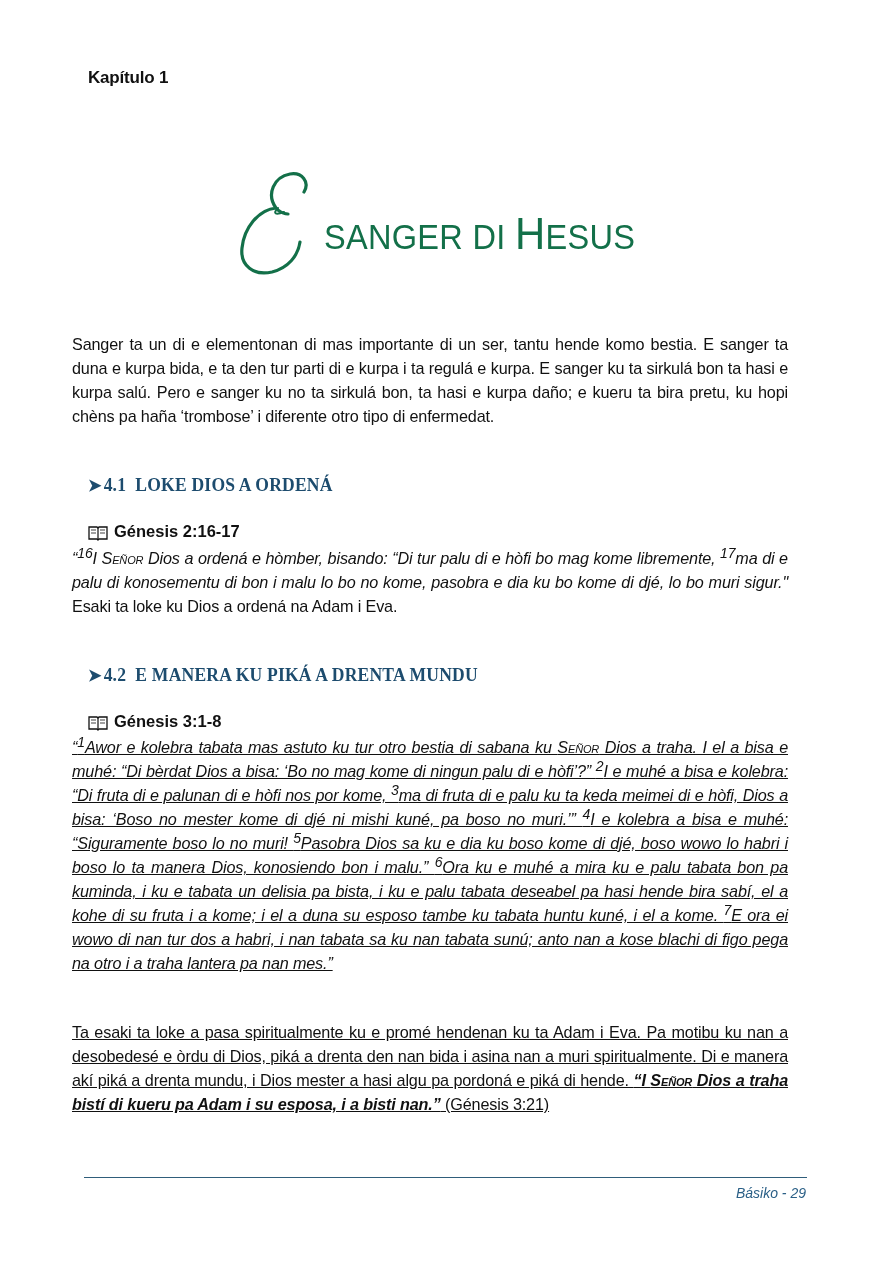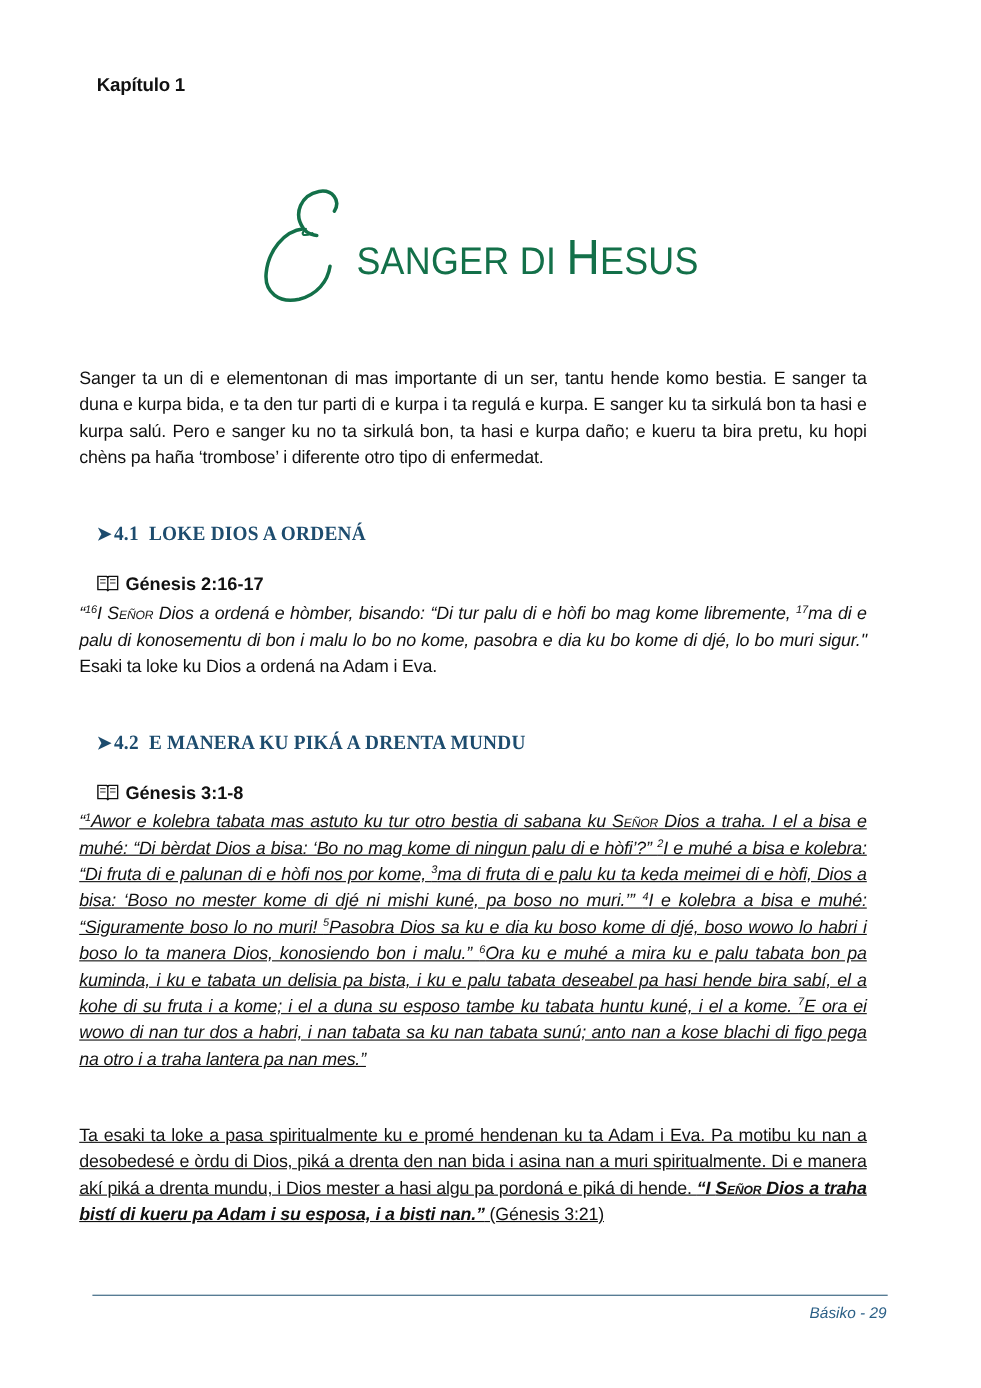--- a/index.html
+++ b/index.html
@@ -46,25 +46,25 @@
       font-weight: bold; font-size: 18.5px;
       letter-spacing: 0.2px;
       white-space: nowrap;
       transform: scaleX(0.95); transform-origin: left top;
     }
     .section-heading .arrow { display: inline-block; margin-right: 2px; font-size: 17px; }
     .ref-line {
       position: absolute; left: 88px;
       font-size: 16.5px; font-weight: bold;
       font-family: "Liberation Sans", sans-serif;
-      display: flex; align-items: flex-start; gap: 6px;
+      display: flex; align-items: flex-end; gap: 6px;
     }
     .book-icon { width: 20px; height: 16px; display: inline-block; }
     .quote { font-style: italic; }
-    sup { font-size: 10px; line-height: 0; vertical-align: 6px; }
+    sup { font-size: 14px; line-height: 0; vertical-align: 6px; }
     .sc { font-variant: small-caps; }
     .bi { font-weight: bold; font-style: italic; }
     .footer-rule {
       position: absolute; left: 84px; top: 1177px; width: 723px; height: 1px;
       background: #2f5d7a;
     }
     .footer-text {
       position: absolute; right: 86px; top: 1185px;
       color: #2a5f86; font-style: italic; font-size: 14px;
       font-family: "Liberation Sans", sans-serif;

